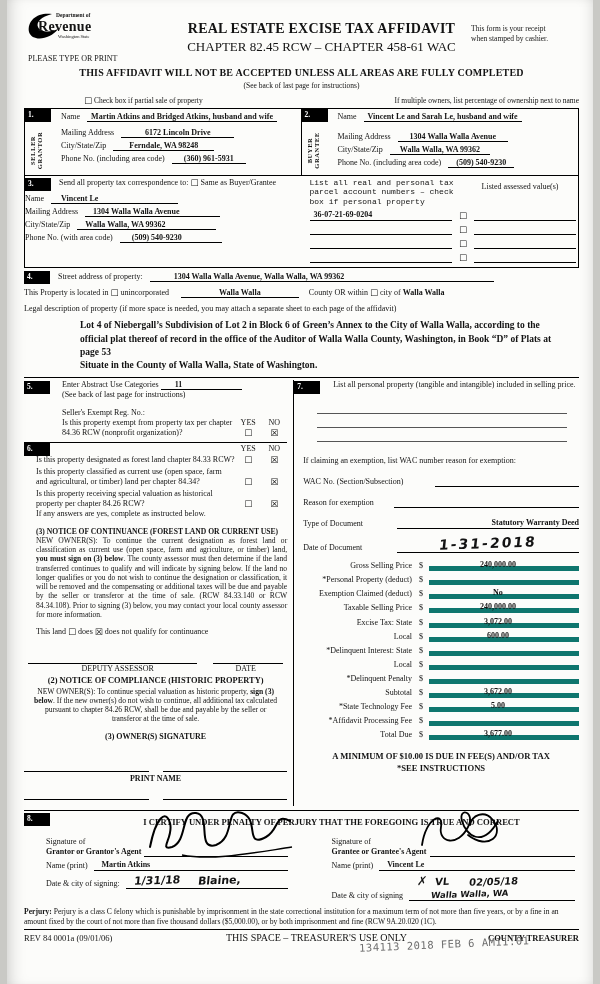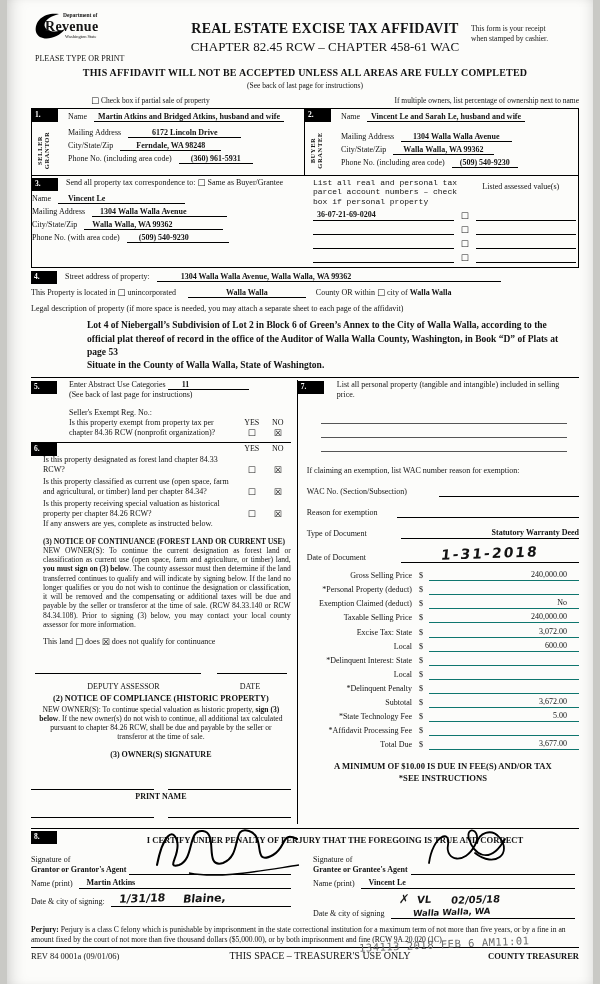--- a/index.html
+++ b/index.html
@@ -1,20 +1,20 @@
 <!DOCTYPE html>
 <html><head>
 <meta charset="utf-8">
 <style>
   html,body{margin:0;padding:0;}
   body{width:600px;height:984px;background:#c9c9c5;position:relative;overflow:hidden;
        font-family:"Liberation Serif",serif;color:#131313;}
   .page{position:absolute;left:7px;top:0;width:586px;height:984px;background:#fcfcfa;
         box-shadow:inset 12px 0 18px -12px rgba(0,0,0,.25), inset -10px 0 16px -12px rgba(0,0,0,.2);}
-  .content{position:absolute;left:24px;right:14px;top:8px;font-size:8px;line-height:1.25;}
+  .content{position:absolute;left:17px;right:14px;top:8px;font-size:8px;line-height:1.25;}
   .b{font-weight:bold}.ctr{text-align:center}.jst{text-align:justify}
   .hr{border-top:1.4px solid #000;margin:2px 0;}
   .cbg{font-family:"DejaVu Sans",sans-serif;font-size:9px;line-height:1;display:inline-block;vertical-align:-1px;}
   
   .hdr{display:flex;}
   .hcol-l{width:148px;}
   .hcol-c{flex:1;text-align:center;padding-top:12px;}
   .hcol-r{width:108px;font-size:7.5px;padding-top:16px;line-height:1.3;}
   .title{font-size:14px;font-weight:bold;letter-spacing:.2px;}
   .subtitle{font-size:13px;margin-top:1px;}
@@ -63,45 +63,45 @@
   .lcol{width:48.5%;box-sizing:border-box;padding-right:6px;}
   .rcol{width:51.5%;box-sizing:border-box;border-left:1px solid #000;padding-left:9px;}
   .qrow{display:flex;align-items:flex-end;}
   .qtxt{flex:1;}
   .yn{width:26px;text-align:center;flex:none;}
   .ynhdr{display:flex;}
   .notice{font-size:7.6px;line-height:1.22;}
   .dep{display:flex;gap:16px;margin-top:2px;padding:0 4px;}
   .dep .l1{flex:2.4;border-bottom:1px solid #000;}
   .dep .l2{flex:1;border-bottom:1px solid #000;}
-  .deplab{display:flex;gap:1px;padding:0 4px;margin-top:8px;}
+  .deplab{display:flex;gap:1px;padding:0 4px;}
   .deplab .l1{flex:2.4;text-align:center;}
   .deplab .l2{flex:1;text-align:center;}
   .sigline2{display:flex;gap:14px;margin-top:2px;}
   .sigline2 span{flex:1;border-bottom:1px solid #000;height:9px;}
   
   .blankline{border-bottom:1px solid #555;height:11px;margin:2px 12px 0 14px;}
   .wrow{display:flex;align-items:flex-end;margin-top:10px;}
   .wlab{padding-right:8px;flex:none;}
   .wline{flex:1;border-bottom:1px solid #000;min-height:10px;text-align:center;font-weight:bold;}
   .hand{font-family:"DejaVu Sans",sans-serif;display:inline-block;transform:rotate(-2deg) skewX(-8deg);}
   .handbig{font-size:14px;letter-spacing:2px;}
   .mrow{display:flex;align-items:flex-end;margin-top:3.1px;}
   .mlab{flex:1;text-align:right;padding-right:7px;}
   .mcur{width:10px;flex:none;}
-  .mval{width:150px;flex:none;border-bottom:1px solid #0f766e;text-align:right;font-weight:normal;
+  .mval{width:150px;flex:none;border-bottom:5px solid #0f766e;text-align:center;font-weight:bold;
         padding-right:12px;box-sizing:border-box;height:11px;}
   .minnote{font-size:8.6px;font-weight:bold;text-align:center;margin-top:10px;line-height:1.4;}
   
   .sec8{position:relative;padding-top:2px;}
   .certline{position:relative;padding-left:60px;margin-top:2px;}
   .certline .secnum{left:0;top:-4px;}
   .cert{font-size:8.6px;font-weight:bold;text-align:center;}
   .s8cols{display:flex;margin-top:10px;}
-  .s8col{width:50%;box-sizing:border-box;padding-right:14px;position:relative;}
+  .s8col{width:50%;box-sizing:border-box;padding-right:14px;position:relative;margin-left:22px;}
   .s8col.r{padding-left:8px;padding-right:4px;}
   .s8sig{display:flex;align-items:flex-end;}
   .s8siglab{width:98px;flex:none;line-height:1.25;}
   .s8sigline{flex:1;border-bottom:1px solid #000;height:12px;position:relative;}
   .s8frow{display:flex;align-items:flex-end;margin-top:3px;}
   .s8flab{flex:none;padding-right:6px;}
   .s8fline{flex:1;border-bottom:1px solid #000;min-height:10px;font-weight:bold;padding-left:8px;}
   .sigsvg{position:absolute;pointer-events:none;}
   .perjury{font-size:7.6px;margin-top:6px;line-height:1.3;}
   .footrow{display:flex;align-items:baseline;margin-top:2px;gap:32px;}

